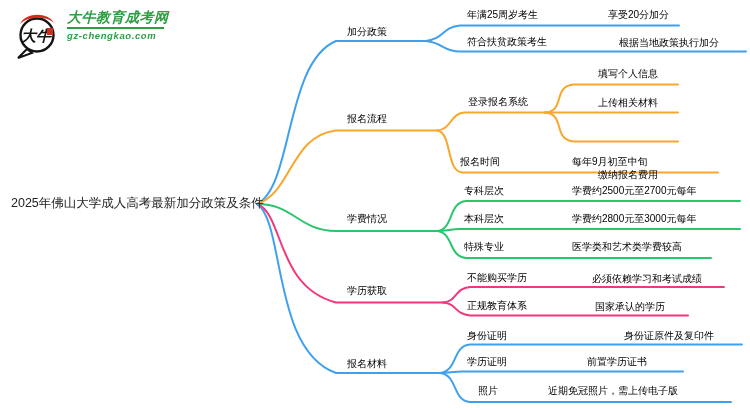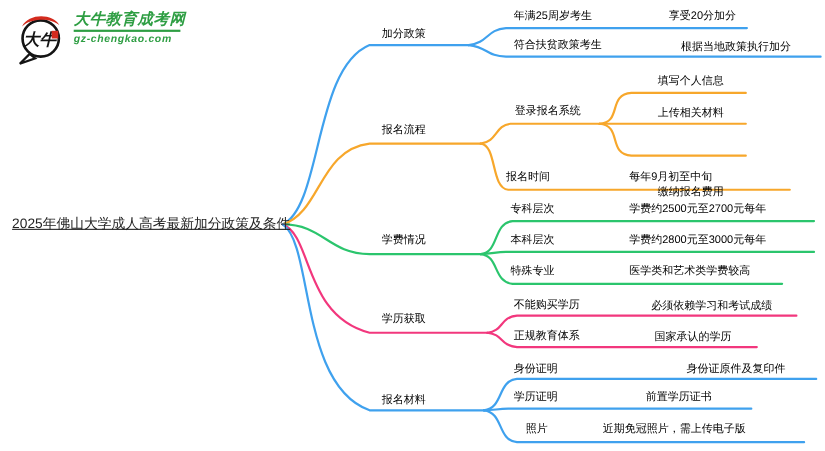--- a/index.html
+++ b/index.html
@@ -5,21 +5,21 @@
   html,body{margin:0;padding:0;background:#fff;}
   .stage{
     position:relative;width:750px;height:410px;background:#fff;overflow:hidden;
     font-family:"Liberation Sans","DejaVu Sans",sans-serif;
   }
   .stage svg.map{position:absolute;left:0;top:0;}
   .node{
     position:absolute;white-space:nowrap;font-size:10px;line-height:14px;
     color:#000000;letter-spacing:0;
   }
-  .root-title{font-size:12.5px;color:#232323;text-decoration:underline;}
+  .root-title{font-size:12.5px;color:#232323;}
   
   .logo{position:absolute;left:14px;top:9px;display:flex;font-style:italic;}
   .logo-icon{width:46px;height:50px;flex:0 0 auto;}
   .logo-text{margin-left:7px;}
   .logo-title{font-size:14px;font-weight:bold;color:#2E9E43;letter-spacing:0.5px;line-height:17px;}
   .logo-rule{height:2px;background:#2E9E43;margin:1px 0 2px 0;width:97px;}
   .logo-domain{font-size:9.5px;font-weight:bold;color:#2E9E43;letter-spacing:0.6px;line-height:10px;}
 </style>
 </head>
 <body>

